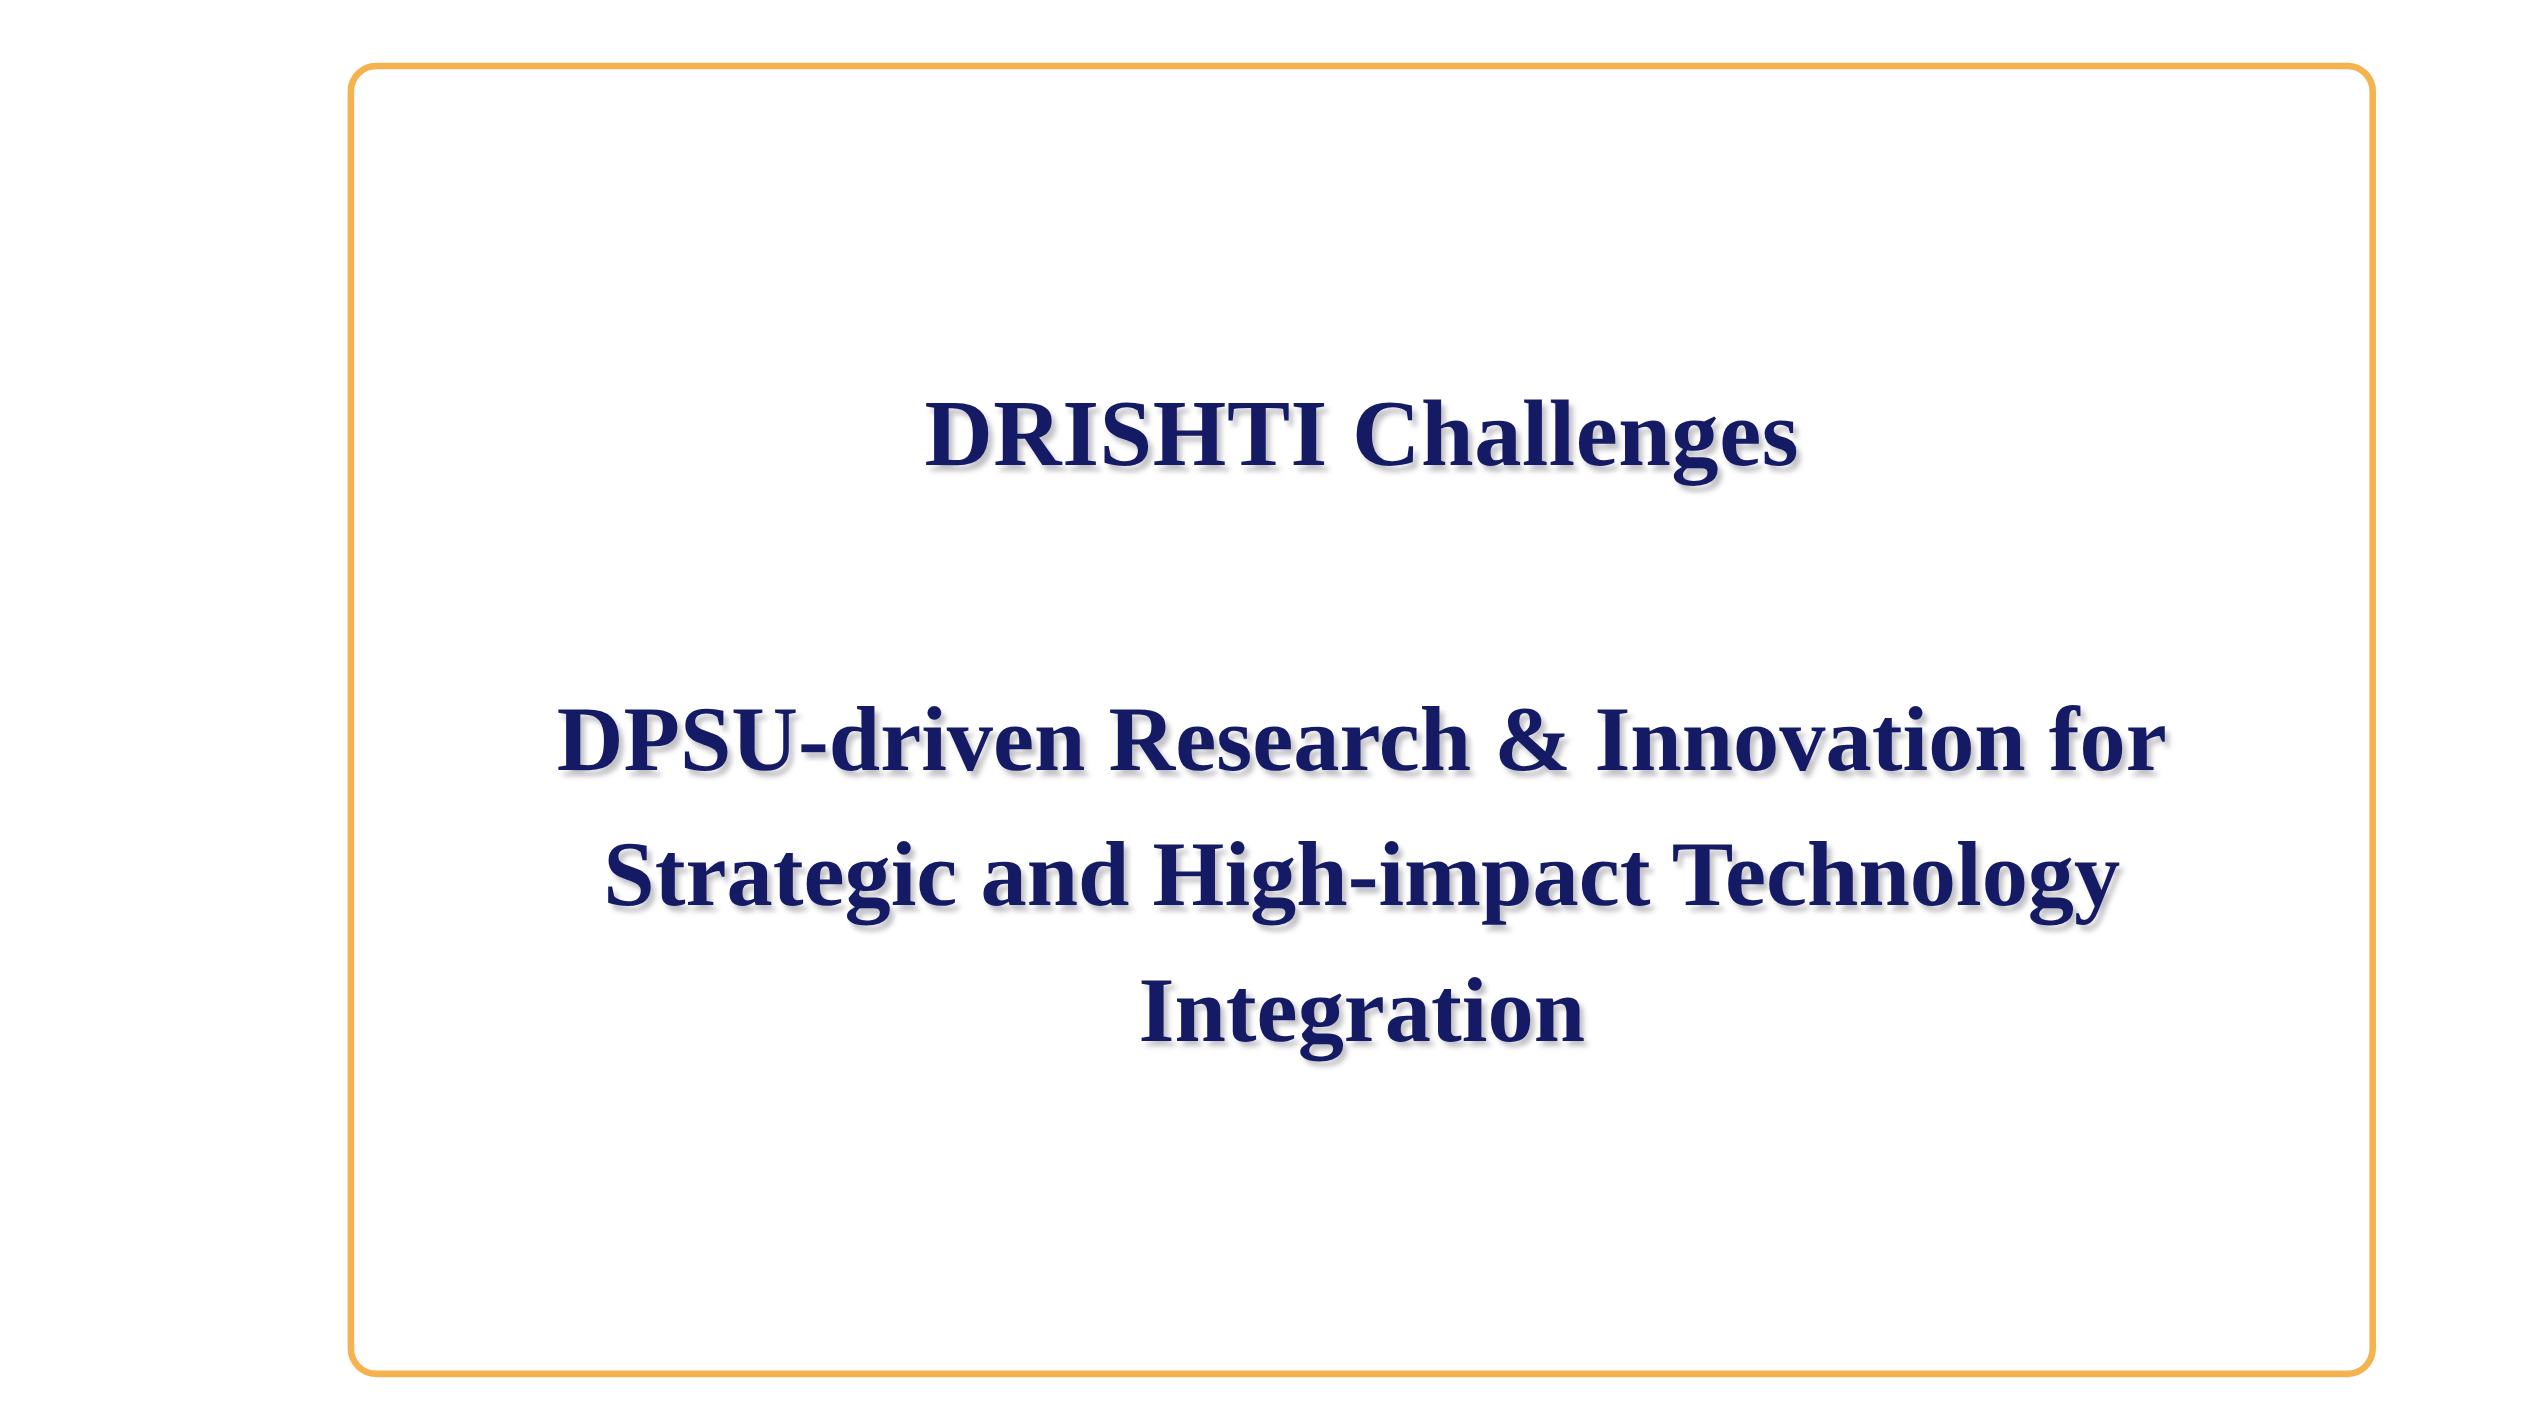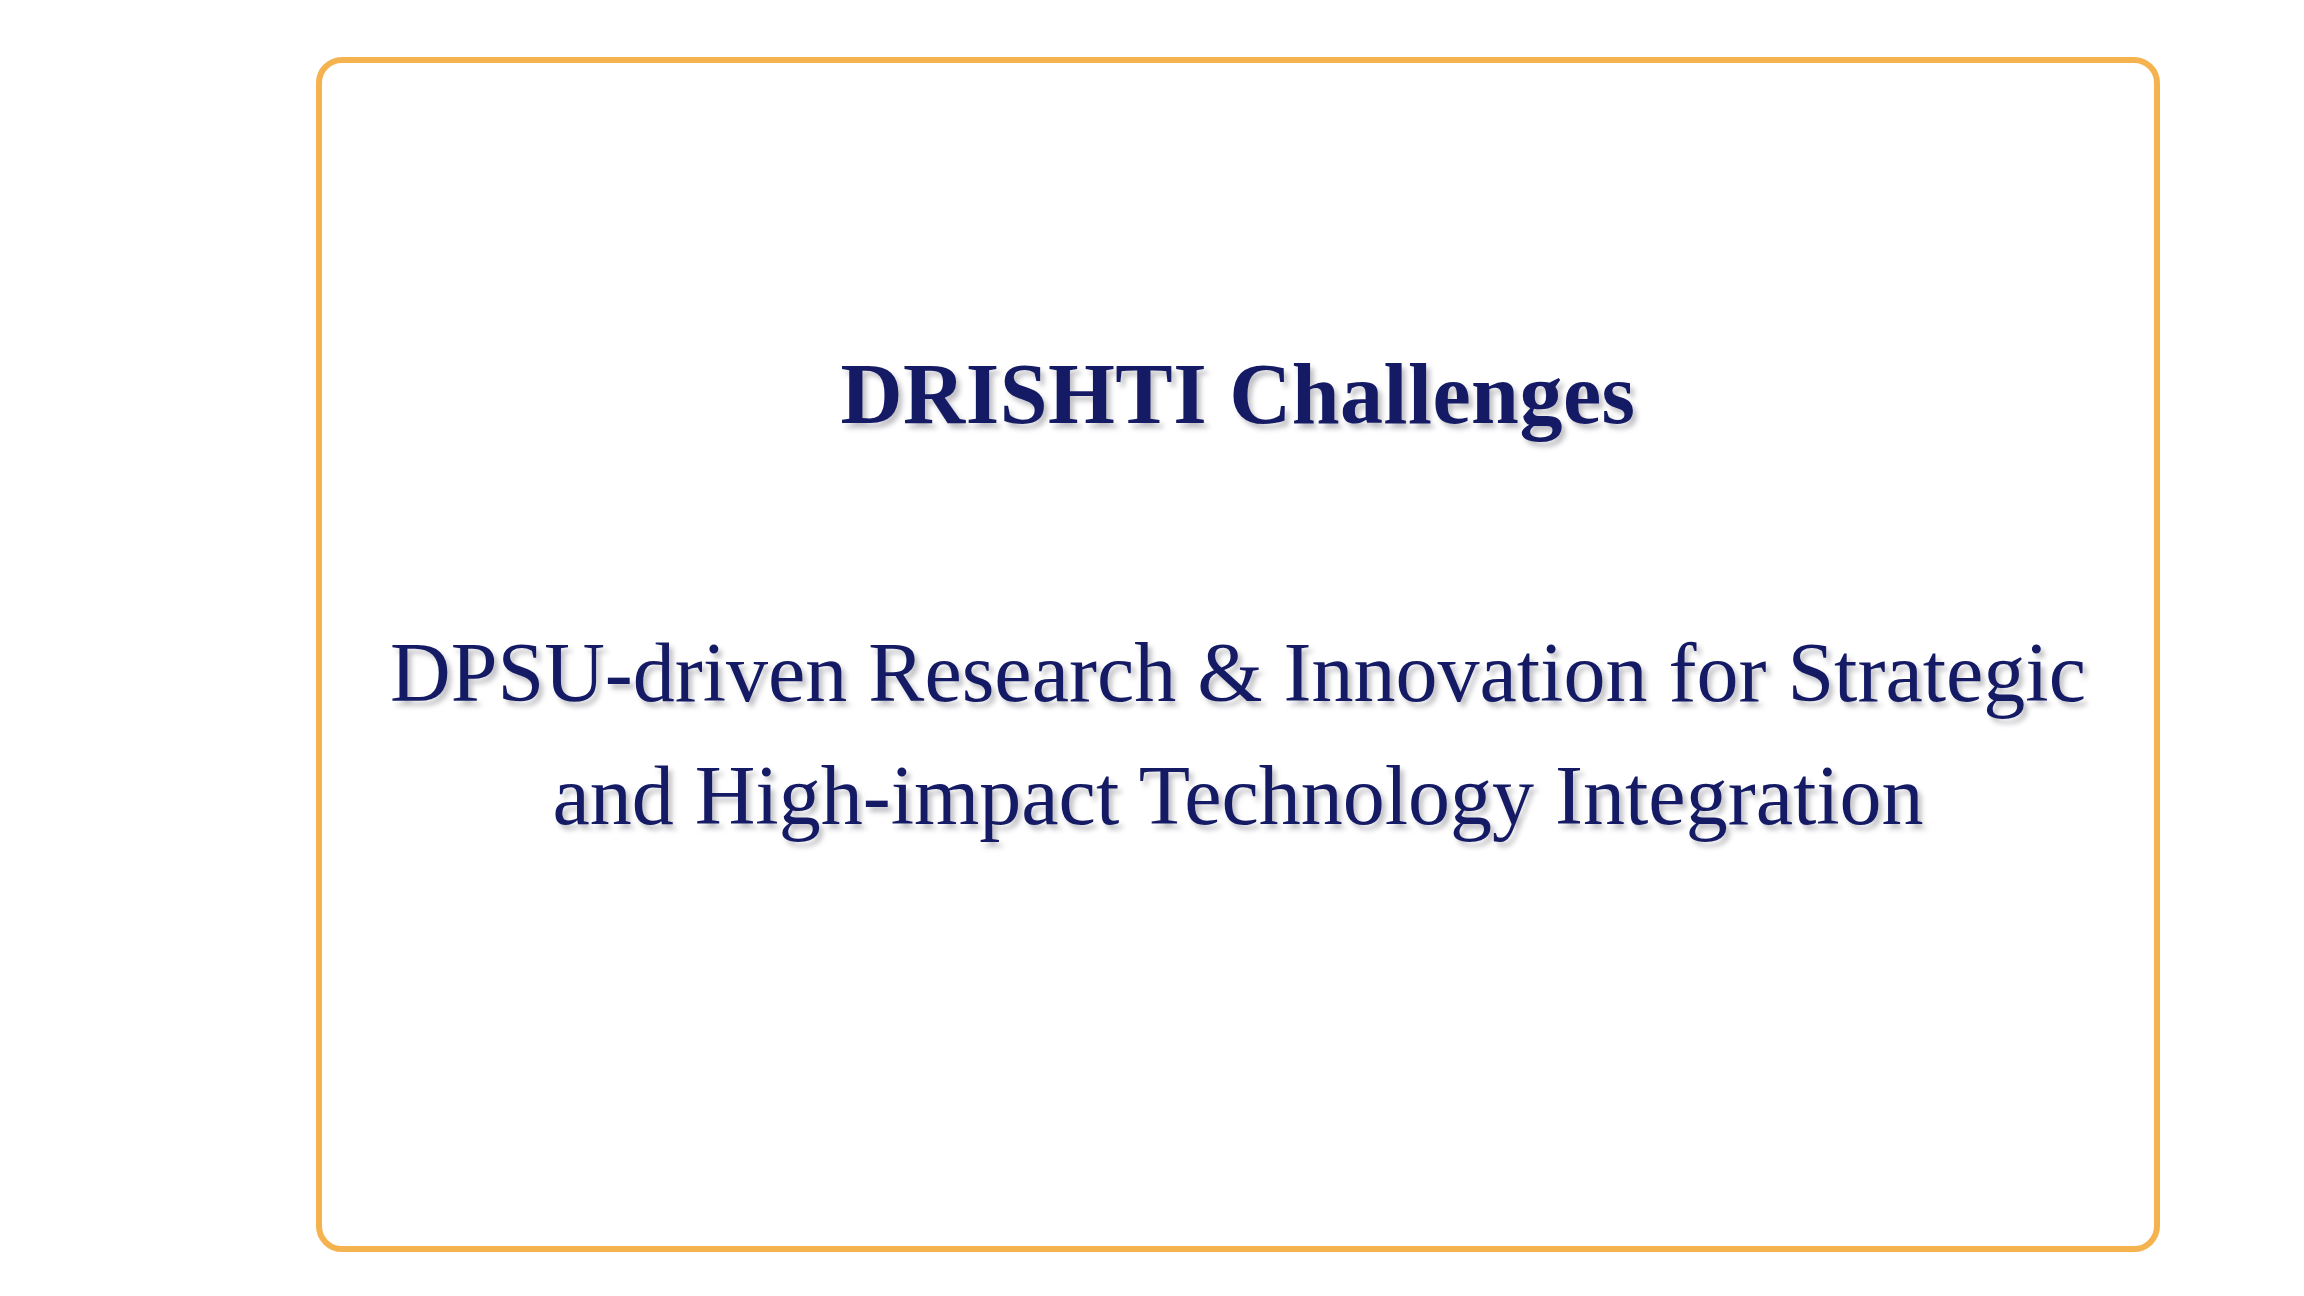--- a/index.html
+++ b/index.html
@@ -66,21 +66,21 @@
 
   .slide-subtitle {
     margin: 0;
     padding: 0;
     position: absolute;
     left: 46px;
     right: 46px;
     top: 548px;
     text-align: center;
     font-family: "Liberation Serif", "DejaVu Serif", serif;
-    font-weight: normal;
+    font-weight: bold;
     font-size: 84px;
     line-height: 123px;
     letter-spacing: 0px;
     color: #141a64;
     text-shadow: 4px 5px 5px rgba(120,120,130,0.45);
   }
 </style>
 </head>
 <body>
 

